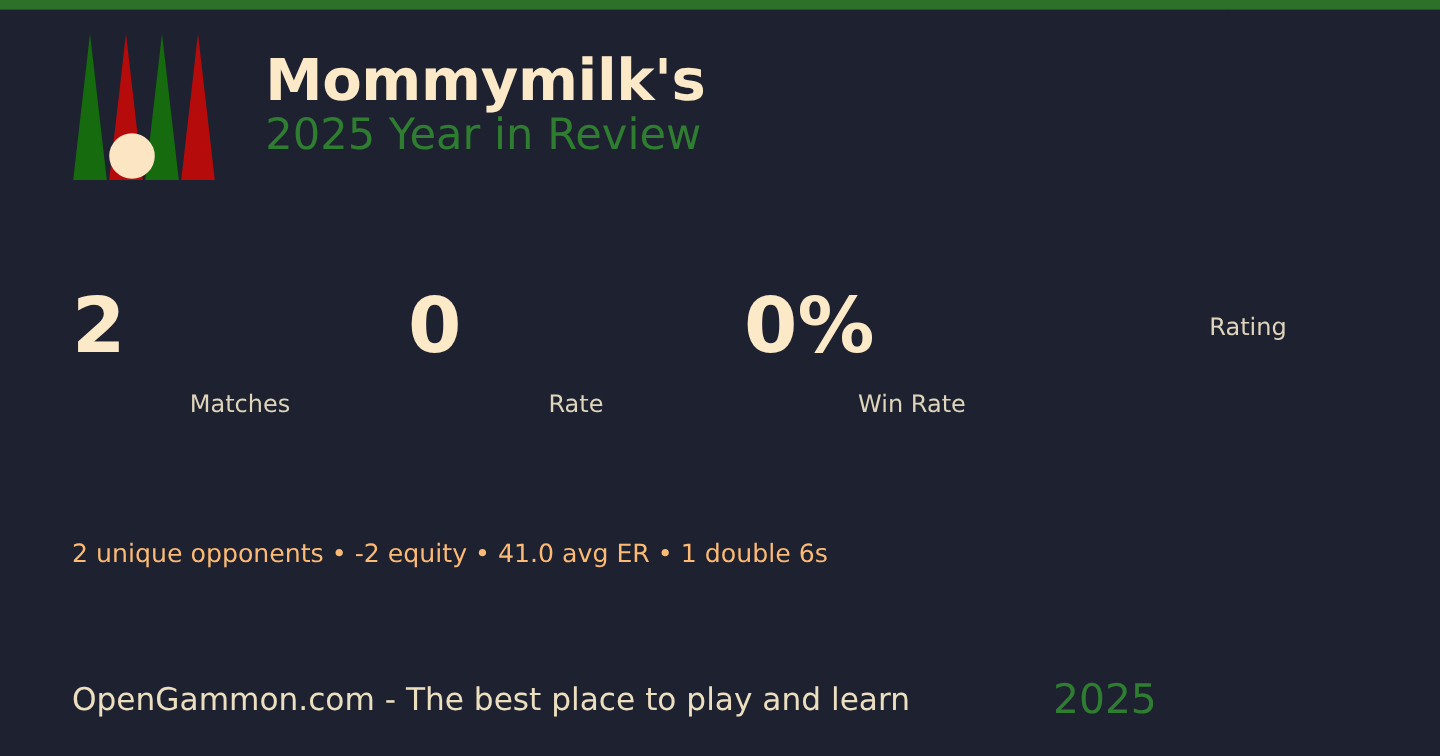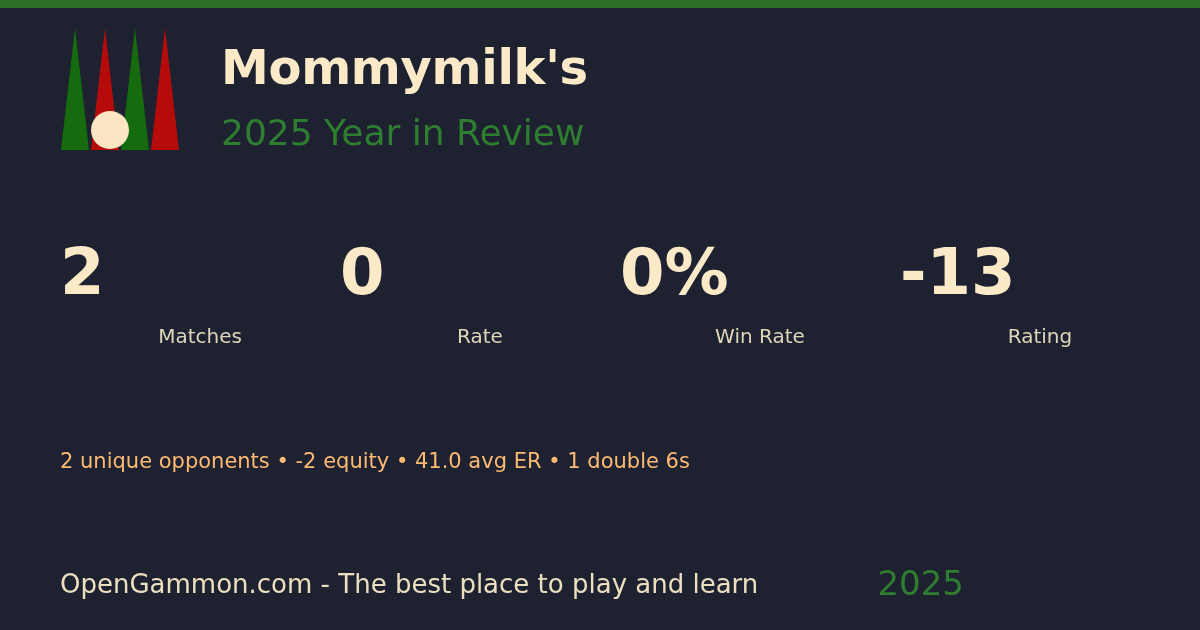--- a/index.html
+++ b/index.html
@@ -51,21 +51,21 @@
   }
   .site-title {
     font-size: 48px;
     font-weight: bold;
     color: #fbe9c8;
     line-height: 1.0;
     letter-spacing: -0.3px;
     white-space: nowrap;
   }
   .site-subtitle {
-    margin-top: 24px;
+    margin-top: 4px;
     font-size: 36px;
     font-weight: normal;
     color: #2f7d30;
     line-height: 1.0;
     white-space: nowrap;
   }
 
   
   .stats {
     position: absolute;
@@ -161,21 +161,20 @@
       <div class="stat-value">0</div>
       <div class="stat-label">Rate</div>
     </div>
 
     <div class="stat">
       <div class="stat-value">0%</div>
       <div class="stat-label">Win Rate</div>
     </div>
 
     <div class="stat">
-      <div class="stat-value">-13</div>
       <div class="stat-label">Rating</div>
     </div>
 
   </div>
 
   <div class="summary">2 unique opponents • -2 equity • 41.0 avg ER • 1 double 6s</div>
 
   <div class="footer-text">OpenGammon.com - The best place to play and learn</div>
   <div class="footer-year">2025</div>
 

